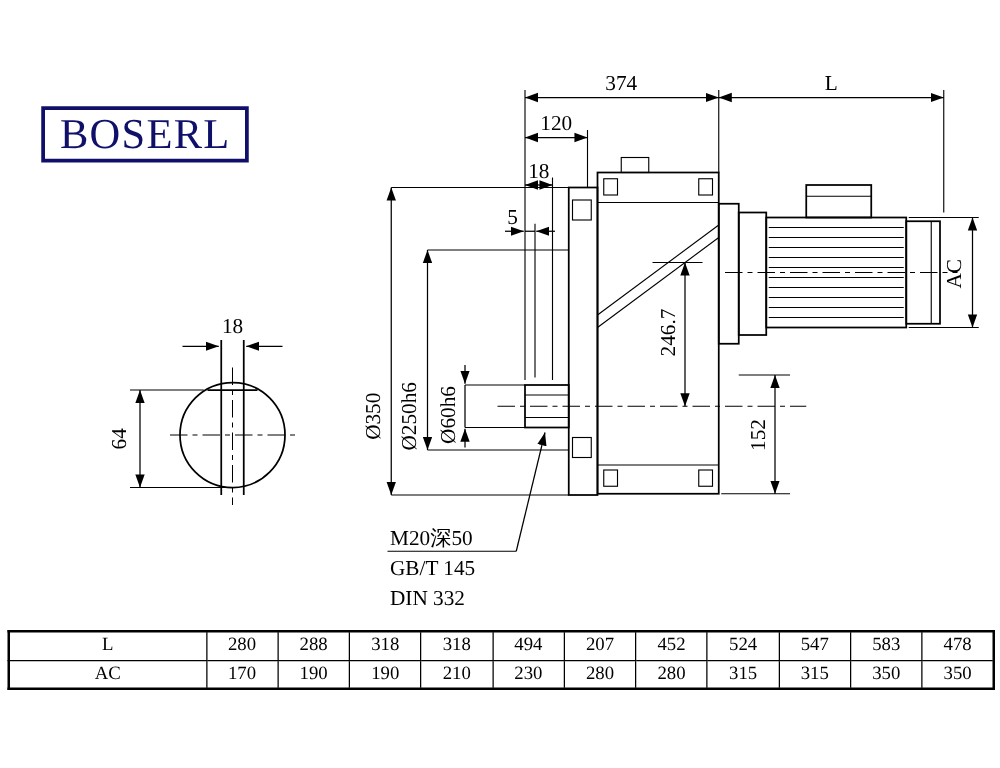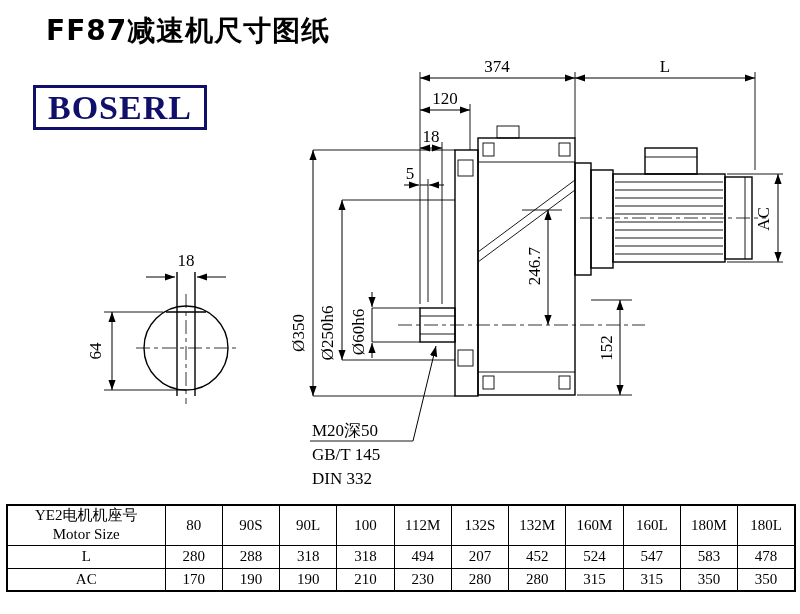--- a/index.html
+++ b/index.html
@@ -3,41 +3,40 @@
 <meta charset="utf-8">
 <style>
   * { margin:0; padding:0; box-sizing:border-box; }
   html,body { width:800px; height:614px; }
   body { background:#fff; font-family:"Liberation Sans",sans-serif; color:#000; }
   #page { position:relative; width:800px; height:614px; background:#fff; overflow:hidden; }
   #title { position:absolute; left:46px; top:12px; font-size:28px; font-weight:700;
            font-family:"DejaVu Sans","Liberation Sans",sans-serif; letter-spacing:1px; }
   #brand { position:absolute; left:33px; top:85px; border:3px solid #10106a; background:#fff;
            height:45px; padding:0 12px; display:flex; align-items:center; }
-  #brand span { font-family:"Liberation Serif",serif; font-size:34px; font-weight:700;
+  #brand span { font-family:"Liberation Serif",serif; font-size:34px; font-weight:400;
                 color:#10106a; letter-spacing:1px; }
   #drawing { position:absolute; left:0; top:0; }
   #drawing .ol   { stroke:#000; stroke-width:1.4; fill:none; }
   #drawing .thin { stroke:#000; stroke-width:0.9; fill:none; }
   #drawing .cl   { stroke:#000; stroke-width:0.8; fill:none; stroke-dasharray:14 4 4 4; }
   #drawing .dim  { stroke:#000; stroke-width:1; fill:none; }
   #drawing text  { fill:#000; stroke:none; font-family:"Liberation Serif",serif; font-size:17px; }
   #size-table { position:absolute; left:6px; top:504px; width:790px; border-collapse:collapse;
                 table-layout:fixed; text-align:center; border:2px solid #000; }
   #size-table td { border:1px solid #000; font-size:15px; height:23px;
                    font-family:"Liberation Serif",serif; }
   #size-table tr.hdr td { height:40px; }
   #size-table .hl { font-size:15px; line-height:19px; }
 </style>
 </head>
 <body>
 
 <div id="page">
 
-  <div id="title">FF87减速机尺寸图纸</div>
 
   <div id="brand">
     <span>BOSERL</span>
   </div>
 
   <svg id="drawing" width="800" height="505" viewBox="0 0 800 505" xmlns="http://www.w3.org/2000/svg">
     <defs>
       <marker id="arr" viewBox="0 0 10 8" markerWidth="11" markerHeight="9" refX="9.5" refY="4" orient="auto-start-reverse">
         <path d="M0,0.6 L9.5,4 L0,7.4 Z" fill="#000"></path>
       </marker>
@@ -182,37 +181,20 @@
         <col>
         <col>
         <col>
         <col>
         <col>
         <col>
         <col>
         <col>
     </colgroup>
     <tbody>
-        <tr class="hdr">
-      <td>
-        <div class="hl">YE2电机机座号</div>
-        <div class="hl">Motor Size</div>
-      </td>
-      <td>80</td>
-      <td>90S</td>
-      <td>90L</td>
-      <td>100</td>
-      <td>112M</td>
-      <td>132S</td>
-      <td>132M</td>
-      <td>160M</td>
-      <td>160L</td>
-      <td>180M</td>
-      <td>180L</td>
-    </tr>
     <tr>
       <td>L</td>
       <td>280</td>
       <td>288</td>
       <td>318</td>
       <td>318</td>
       <td>494</td>
       <td>207</td>
       <td>452</td>
       <td>524</td>

